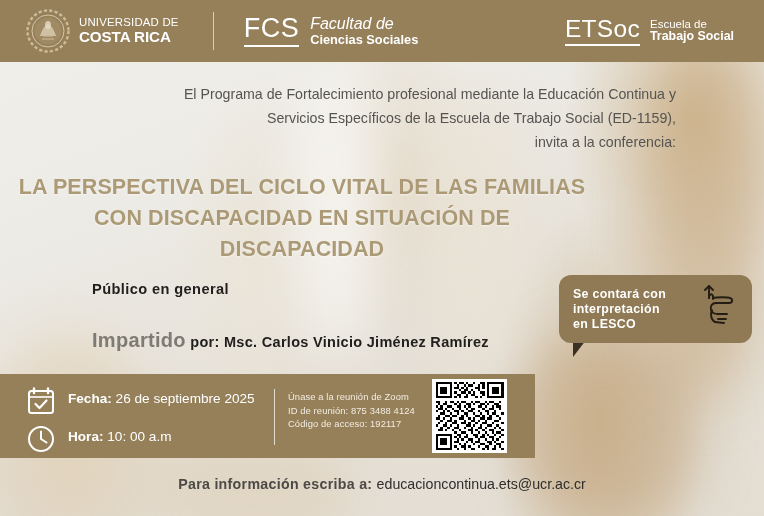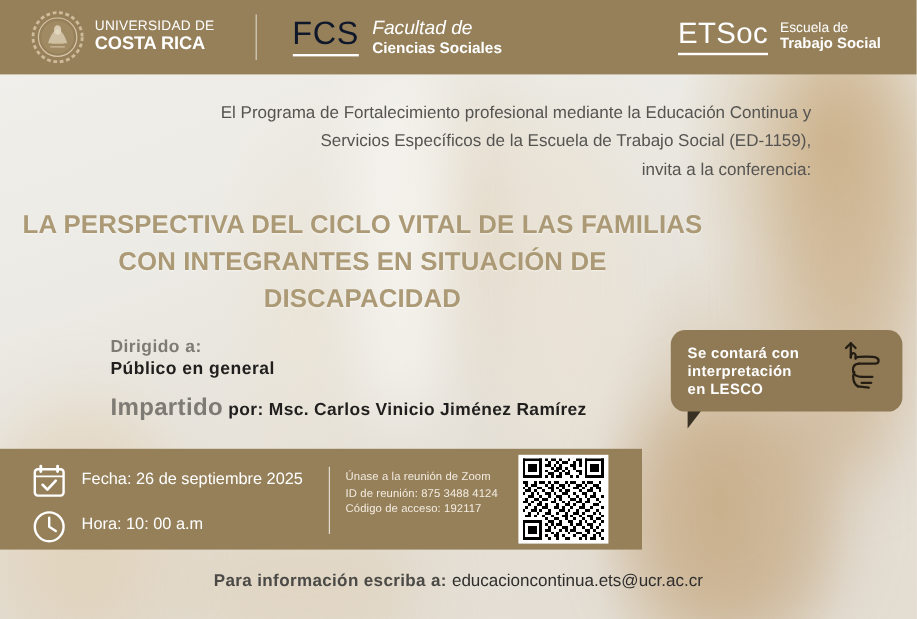--- a/index.html
+++ b/index.html
@@ -32,21 +32,21 @@
     position:absolute;left:0;top:0;width:764px;height:62px;
     background:#96805a;display:flex;align-items:center;z-index:5;gap:12px;
   }
   .ucr-block{display:flex;align-items:center;margin-left:26px;}
   .ucr-seal{width:44px;height:44px;flex:0 0 auto;}
   .ucr-text{margin-left:9px;line-height:1.03;color:#fff;}
   .ucr-line1{font-size:11.4px;letter-spacing:.2px;font-weight:400;}
   .ucr-line2{font-size:15.2px;font-weight:700;letter-spacing:-.1px;}
   .vdiv{width:1px;height:38px;background:rgba(255,255,255,.62);margin:0 18px 0 22px;}
   .fcs-block{display:flex;align-items:center;}
-  .fcs-mark{color:#0f172a;text-align:center;}
+  .fcs-mark{color:#ffffff;text-align:center;}
   .fcs-abbr{font-size:27px;font-weight:300;letter-spacing:.5px;line-height:1;}
   .fcs-rule{height:1.5px;background:#fff;margin-top:3px;width:100%;}
   .fcs-text{margin-left:11px;color:#fff;line-height:1.12;}
   .fcs-l1{font-size:16px;font-weight:400;font-style:italic;}
   .fcs-l2{font-size:12.8px;font-weight:700;}
   .ets-block{display:flex;align-items:center;margin-left:auto;margin-right:30px;}
   .ets-mark{color:#fff;}
   .ets-abbr{font-size:24.5px;font-weight:300;letter-spacing:.3px;line-height:1;}
   .ets-rule{height:1.5px;background:#fff;margin-top:3px;width:100%;}
   .ets-text{margin-left:10px;color:#fff;line-height:1.12;}
@@ -91,21 +91,21 @@
   
   #band{
     position:absolute;left:0;top:374px;width:535px;height:84px;
     background:#96805a;z-index:5;
   }
   .row-cal{position:absolute;left:26px;top:12px;}
   .row-clk{position:absolute;left:26px;top:50px;}
   .band-line{position:absolute;color:#fff;font-size:13.6px;line-height:18px;}
   .dateline{left:68px;top:16px;}
   .hourline{left:68px;top:54px;}
-  .band-line b{font-weight:400;}
+  .band-line b{font-weight:700;}
   #band .sep{position:absolute;left:274px;top:15px;width:1.4px;height:56px;background:rgba(255,255,255,.72);}
   #zoominfo{
     position:absolute;left:288px;top:16px;width:140px;text-align:left;
     color:#f3ece1;font-size:9.4px;line-height:13.5px;letter-spacing:.1px;
   }
   #qr{position:absolute;left:432px;top:379px;width:75px;height:74px;background:#fff;padding:3px;box-sizing:border-box;z-index:6;}
 
   
   #footer{
     position:absolute;left:0;top:476px;width:764px;text-align:center;z-index:4;
@@ -168,26 +168,25 @@
   </div>
 
   <div id="intro">
     <div>El Programa de Fortalecimiento profesional mediante la Educación Continua y</div>
     <div>Servicios Específicos de la Escuela de Trabajo Social (ED-1159),</div>
     <div>invita a la conferencia:</div>
   </div>
 
   <div id="title">
     <div>LA PERSPECTIVA DEL CICLO VITAL DE LAS FAMILIAS</div>
-    <div>CON INTEGRANTES EN SITUACIÓN DE</div>
+    <div>CON DISCAPACIDAD EN SITUACIÓN DE</div>
     <div>DISCAPACIDAD</div>
   </div>
 
   <div id="addressed">
-    <div class="lbl">Dirigido a:</div>
     <div class="val">Público en general</div>
   </div>
 
   <div id="speaker">
     <span class="lbl">Impartido</span>
     <span class="val">por: Msc. Carlos Vinicio Jiménez Ramírez</span>
   </div>
 
   <div id="lesco">
     <div class="tail"></div>

